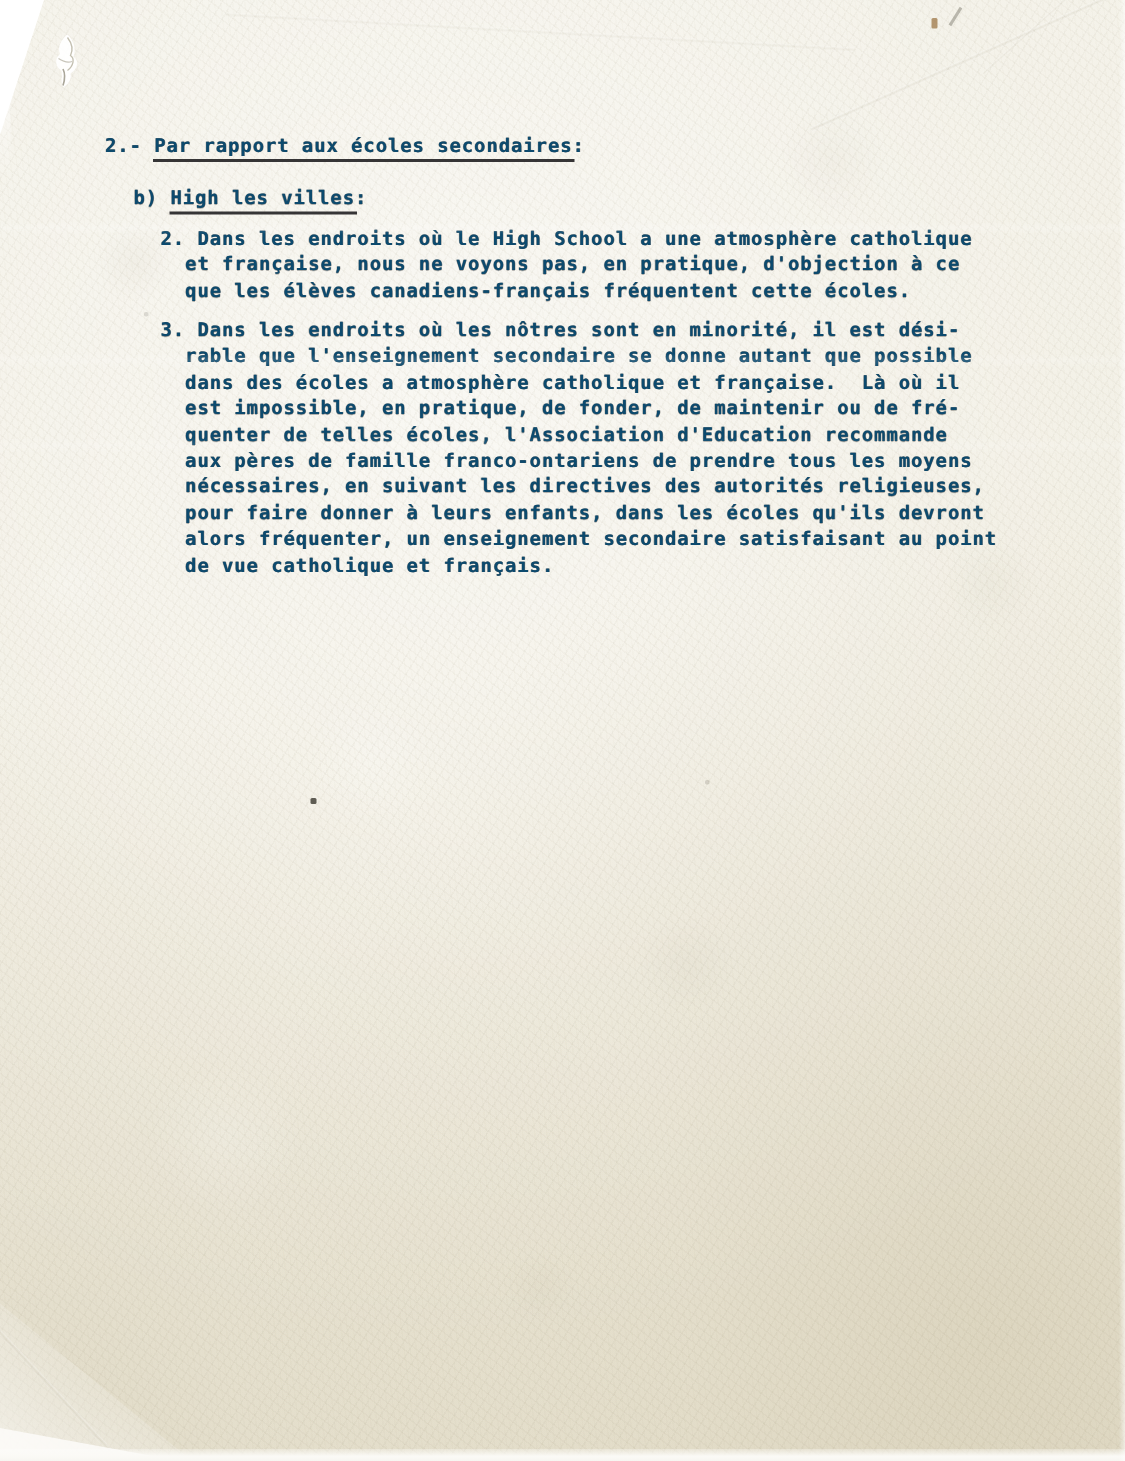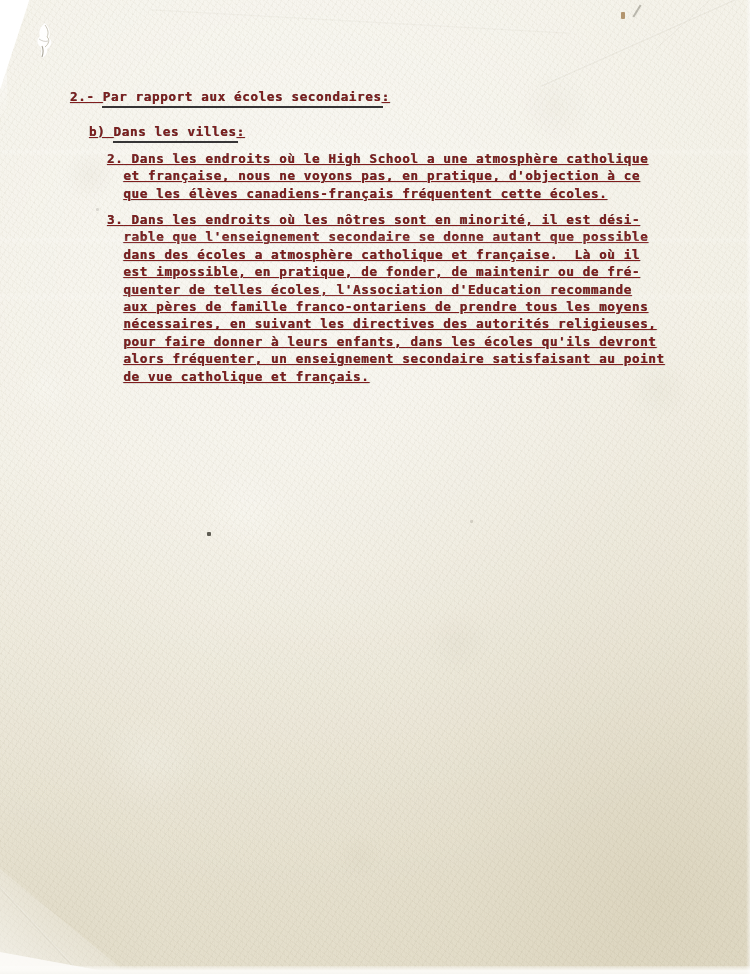--- a/index.html
+++ b/index.html
@@ -253,27 +253,26 @@
   }
 
   .line-host {
     position: absolute;
     white-space: pre;
     font-family: "DejaVu Sans Mono", "Liberation Mono", monospace;
     font-size: 12.6px;
     letter-spacing: 0.62px;
     line-height: 17.4px;
     font-weight: 700;
-    color: #7f1d1d;
+    color: #0c4a6e;
     
     text-shadow:
       0.35px 0 0 rgba(27,26,28,0.42),
       -0.35px 0 0 rgba(27,26,28,0.30),
       0 0.35px 0 rgba(27,26,28,0.30);
-    text-decoration: underline;
     -webkit-font-smoothing: antialiased;
   }
 
   
   .head-1 { left: 70px;  top: 88px; }
   .head-2 { left: 89px;  top: 123px; }
 
   .u {
     position: relative;
     display: inline-block;
@@ -340,21 +339,21 @@
   <div class="crease crease-topright"></div>
   <div class="crease crease-topright2"></div>
   <div class="crease crease-topmid"></div>
   <div class="fold-corner"></div>
   <div class="crease crease-bottomleft"></div>
 
   <div class="typescript">
 
     <div class="line-host head-1"><span>2.- </span><span class="u">Par rapport aux écoles secondaires</span><span>:</span></div>
 
-    <div class="line-host head-2"><span>b) </span><span class="u">Dans les villes</span><span>:</span></div>
+    <div class="line-host head-2"><span>b) </span><span class="u">High les villes</span><span>:</span></div>
 
     <div class="line-host para para-2"><span class="marker">2.</span><span class="body"> Dans les endroits où le High School a une atmosphère catholique
 et française, nous ne voyons pas, en pratique, d'objection à ce
 que les élèves canadiens-français fréquentent cette écoles.</span></div>
 
     <div class="line-host para para-3"><span class="marker">3.</span><span class="body"> Dans les endroits où les nôtres sont en minorité, il est dési-
 rable que l'enseignement secondaire se donne autant que possible
 dans des écoles a atmosphère catholique et française.  Là où il
 est impossible, en pratique, de fonder, de maintenir ou de fré-
 quenter de telles écoles, l'Association d'Education recommande

